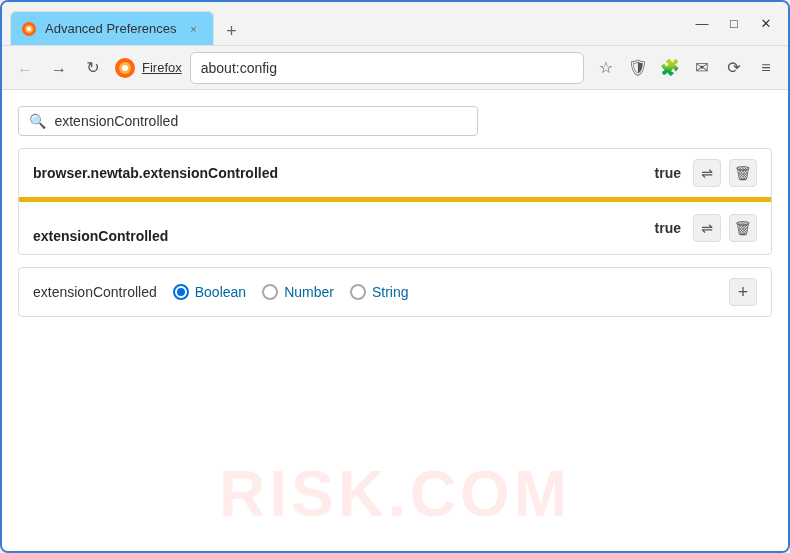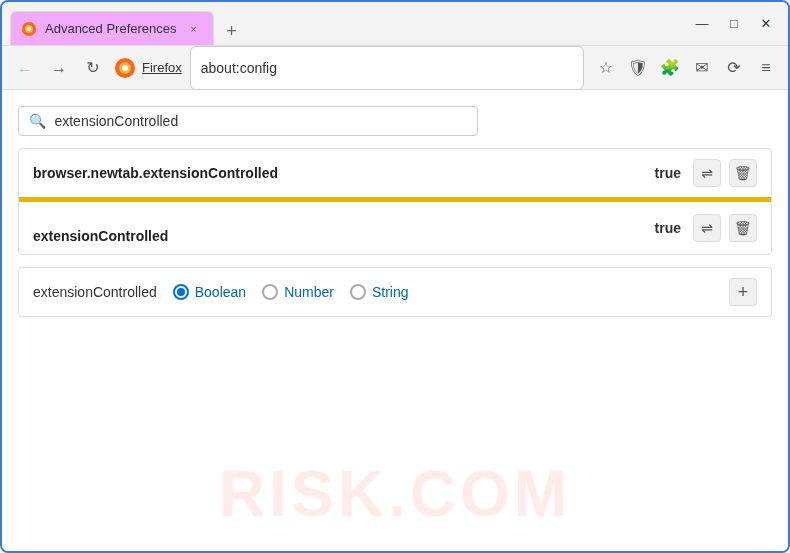--- a/index.html
+++ b/index.html
@@ -27,21 +27,21 @@
     }
     .tab-area {
       display: flex;
       align-items: flex-end;
       flex: 1;
       height: 100%;
     }
     .tab {
       display: flex;
       align-items: center;
-      background: #f0abfc;
+      background: #7dd3fc;
       border: 1px solid #ddd;
       border-bottom: none;
       border-radius: 6px 6px 0 0;
       padding: 0 10px;
       height: 34px;
       gap: 8px;
       font-size: 13px;
       color: #333;
       min-width: 160px;
     }
@@ -111,21 +111,21 @@
     }
     .nav-btn.disabled { color: #bbb; cursor: default; }
     .firefox-label {
       font-size: 13px;
       color: #333;
       margin-right: 4px;
       text-decoration: underline;
     }
     .address-bar {
       flex: 1;
-      height: 44px;
+      height: 32px;
       background: #fff;
       border: 1px solid #ccc;
       border-radius: 6px;
       display: flex;
       align-items: center;
       padding: 0 10px;
       font-size: 14px;
       color: #333;
     }
     .nav-icons {

